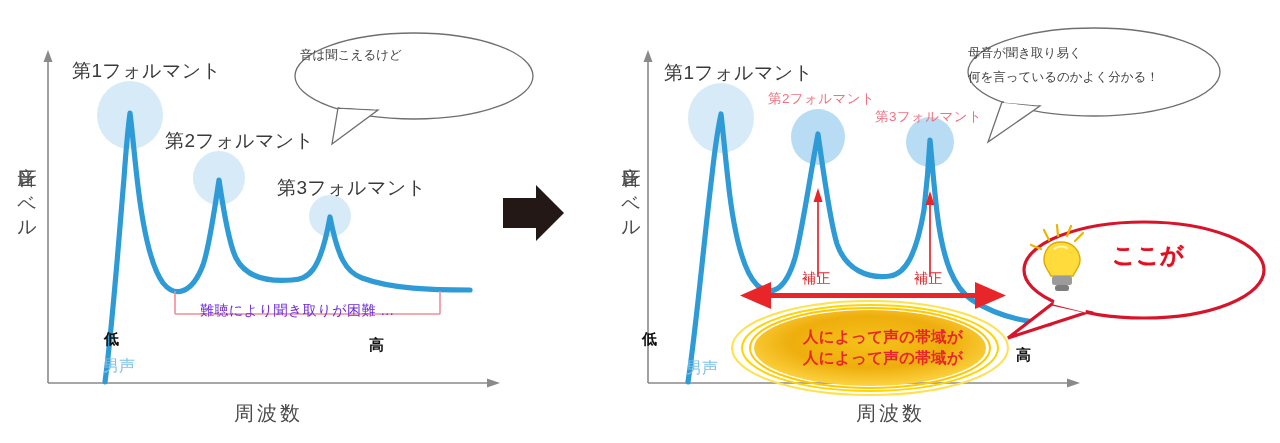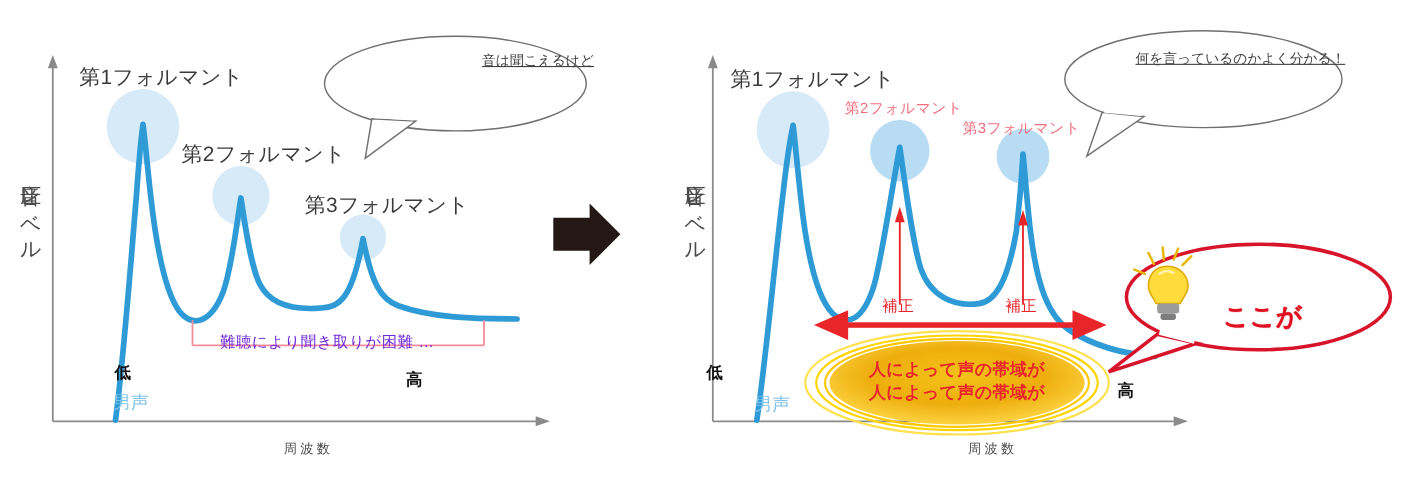--- a/index.html
+++ b/index.html
@@ -7,30 +7,30 @@
   .stage{position:relative;width:1280px;height:443px;}
   .panel{position:absolute;top:0;height:443px;}
   .panel-left{left:0;width:620px;}
   .panel-right{left:620px;width:660px;}
   svg{display:block;overflow:visible;}
   .lbl{position:absolute;white-space:nowrap;line-height:1.35;}
   .formant-dark{color:#3a3a3a;font-size:19px;letter-spacing:.4px;}
   .formant-pink{color:#f2707f;font-size:13.5px;letter-spacing:.4px;}
   .axis-y{position:absolute;color:#4a4a4a;font-size:19px;letter-spacing:3px;
           writing-mode:vertical-rl;text-orientation:upright;}
-  .axis-x{position:absolute;color:#4a4a4a;font-size:12px;letter-spacing:3px;margin-left:24px;}
+  .axis-x{position:absolute;color:#4a4a4a;font-size:20px;letter-spacing:3px;}
   .lowhigh{position:absolute;color:#111;font-size:15px;font-weight:bold;}
   .danse{position:absolute;color:#7fc3e8;font-size:16px;}
   .warn{position:absolute;color:#6d28d9;font-size:14px;letter-spacing:.5px;text-align:center;}
   .hosei{position:absolute;color:#e8262a;font-size:14px;font-weight:normal;letter-spacing:.5px;}
-  .bubble-txt{position:absolute;color:#404040;font-size:12.5px;line-height:1.9;text-align:right;text-decoration:underline;}
+  .bubble-txt{position:absolute;color:#404040;font-size:12.5px;line-height:1.9;text-align:left;}
   .point-txt{position:absolute;color:#e01020;font-weight:bold;font-size:23px;
-             line-height:1.15;letter-spacing:.5px;text-shadow:0 0 1px #e01020;margin-top:32px;}
+             line-height:1.15;letter-spacing:.5px;text-shadow:0 0 1px #e01020;}
   .oval-txt{position:absolute;color:#e8262a;font-weight:bold;font-size:15.5px;
-            line-height:1.35;text-align:center;letter-spacing:.3px;}
+            line-height:1.35;text-align:center;letter-spacing:.3px;margin-left:13px;}
 </style>
 </head>
 <body>
 
 <div class="stage">
 
   <div class="panel panel-left">
 
     <svg width="620" height="443" viewBox="0 0 620 443">
 
@@ -170,20 +170,21 @@
       <div>人によって声の帯域が</div>
       <div>人によって声の帯域が</div>
     </div>
 
     <svg style="position:absolute; left:338px; top:22px;" width="280" height="132">
       <ellipse cx="136" cy="50" rx="126" ry="44" fill="#ffffff" stroke="#6f6f6f" stroke-width="1.3"></ellipse>
       <polygon points="44,80 30,120 82,84" fill="#ffffff" stroke="#6f6f6f" stroke-width="1.3"></polygon>
       <line x1="46" y1="79" x2="80" y2="82" stroke="#ffffff" stroke-width="3"></line>
     </svg>
     <div class="bubble-txt" style="left:348px; top:42px; width:255px;">
+      <div>母音が聞き取り易く</div>
       <div>何を言っているのかよく分かる！</div>
     </div>
 
     <svg style="position:absolute; left:372px; top:216px;" width="280" height="130">
       <ellipse cx="152" cy="54" rx="120" ry="48" fill="#ffffff" stroke="#d8142a" stroke-width="3.2"></ellipse>
       <polygon points="60,88 16,122 96,96" fill="#ffffff" stroke="#d8142a" stroke-width="3.2"></polygon>
       <line x1="62" y1="86" x2="94" y2="94" stroke="#ffffff" stroke-width="5"></line>
 
       <g>
         <g stroke="#e8b500" stroke-width="2.2" stroke-linecap="round">

